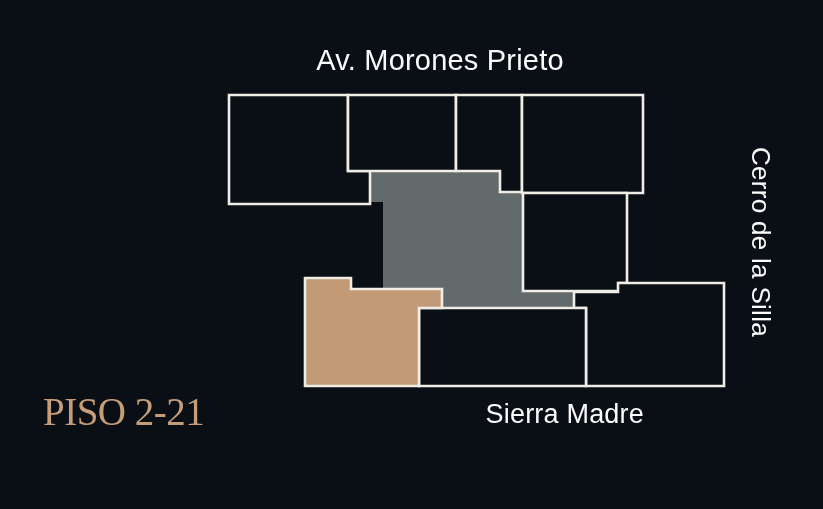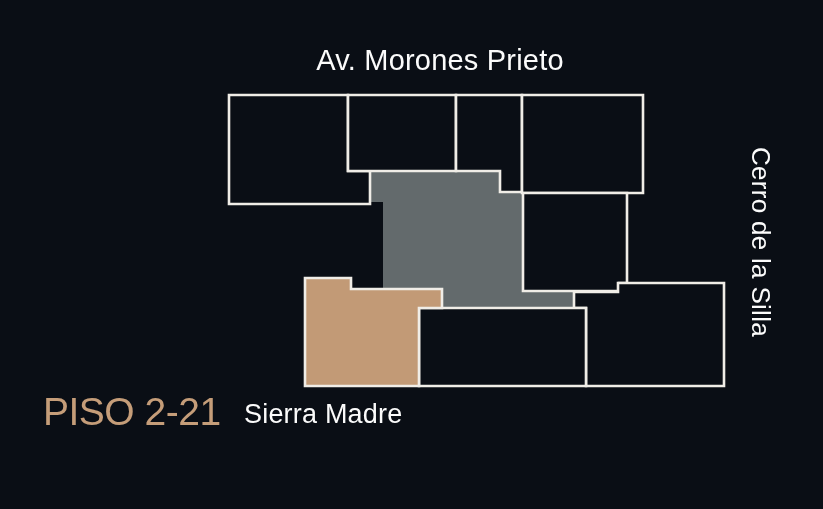--- a/index.html
+++ b/index.html
@@ -13,23 +13,23 @@
   *{margin:0;padding:0;box-sizing:border-box;}
   html,body{width:823px;height:509px;overflow:hidden;}
   body{background:var(--bg);font-family:"Liberation Sans",sans-serif;}
   .stage{position:relative;width:823px;height:408px;}
   .plan-svg{position:absolute;left:0;top:0;width:823px;height:509px;display:block;}
   .unit{fill:var(--bg);stroke:var(--outline);stroke-width:2.6;stroke-linejoin:miter;}
   .unit.selected{fill:var(--selected);}
   .core{fill:var(--core);stroke:none;}
   .lbl{position:absolute;color:var(--label);line-height:1;}
   .lbl-top{left:40px;width:800px;top:46px;text-align:center;font-size:29px;letter-spacing:0.2px;}
-  .lbl-bottom{left:244px;width:400px;top:401px;text-align:left;font-size:27px;letter-spacing:0.2px;}
+  .lbl-bottom{left:244px;width:400px;top:401px;text-align:right;font-size:27px;letter-spacing:0.2px;}
   .lbl-right{left:761px;top:242px;transform:translate(-50%,-50%) rotate(90deg);transform-origin:center;white-space:nowrap;font-size:26px;letter-spacing:0.3px;}
-  .floor-title{position:absolute;left:43px;top:392px;font-size:39px;line-height:1;color:var(--accent);letter-spacing:-0.5px;}
+  .floor-title{position:absolute;left:43px;top:392px;font-size:39px;line-height:1;color:var(--accent);letter-spacing:-0.5px;font-family:Liberation Serif, serif;}
 </style>
 </head>
 <body>
 
 <div class="stage">
 
   <svg class="plan-svg" viewBox="0 0 823 509" xmlns="http://www.w3.org/2000/svg">
 
     <polygon class="core" points="370,172 500,172 500,192 523,192 523,292 574,292 574,308 442,308 442,289 383,289 383,202 370,202"></polygon>
 

